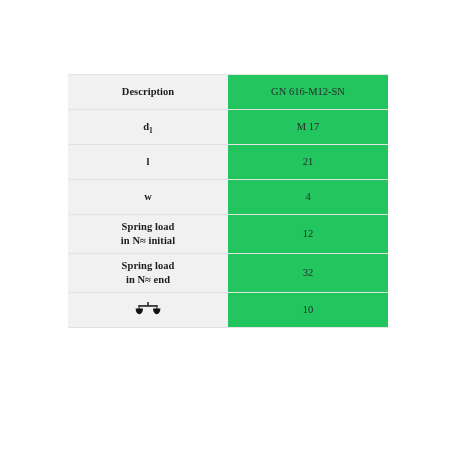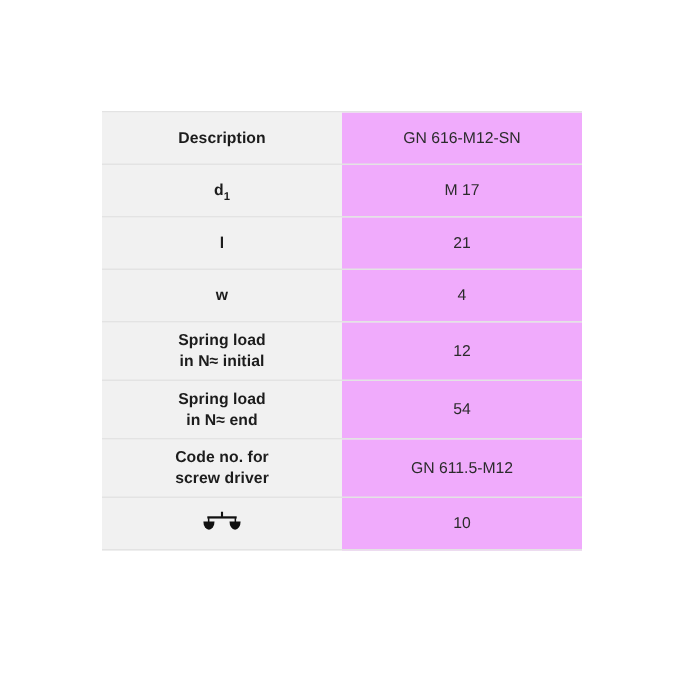--- a/index.html
+++ b/index.html
@@ -20,20 +20,21 @@
     background: #ffffff;
   }
   .spec-table {
     position: absolute;
     left: 68px;
     top: 74px;
     width: 320px;
     border-collapse: collapse;
     table-layout: fixed;
     background: #ffffff;
+    font-family: Liberation Serif, serif;
   }
   .spec-table tr {
     border-bottom: 1px solid #e3e3e3;
   }
   .spec-table tr:first-child {
     border-top: 1px solid #e3e3e3;
   }
   .spec-table td {
     padding: 0;
     margin: 0;
@@ -48,21 +49,21 @@
     font-size: 10.5px;
     line-height: 14px;
     height: 34px;
     letter-spacing: 0.05px;
   }
   td.label-cell.two-line {
     height: 38px;
   }
   td.value-cell {
     width: 160px;
-    background: #f0abfc;
+    background: #22c55e;
     color: #2b2b2b;
     font-weight: normal;
     font-size: 10.5px;
     line-height: 14px;
     height: 34px;
   }
   .lbl-line {
     display: block;
   }
   sub {
@@ -126,30 +127,23 @@
           <span class="lbl-line">in N≈ initial</span>
         </td>
         <td class="value-cell">12</td>
       </tr>
 
       <tr>
         <td class="label-cell two-line">
           <span class="lbl-line">Spring load</span>
           <span class="lbl-line">in N≈ end</span>
         </td>
-        <td class="value-cell">54</td>
+        <td class="value-cell">32</td>
       </tr>
 
-      <tr>
-        <td class="label-cell two-line">
-          <span class="lbl-line">Code no. for</span>
-          <span class="lbl-line">screw driver</span>
-        </td>
-        <td class="value-cell">GN 611.5-M12</td>
-      </tr>
 
       <tr>
         <td class="label-cell">
           <span class="scale-icon">
             <svg viewBox="0 0 26 17" width="26" height="17" xmlns="http://www.w3.org/2000/svg">
               <rect x="12.3" y="0" width="1.4" height="3.6" fill="#111111"></rect>
               <rect x="3.2" y="3.2" width="19.6" height="1.5" fill="#111111"></rect>
               <rect x="3.6" y="4.4" width="1.0" height="2.6" fill="#111111"></rect>
               <rect x="21.4" y="4.4" width="1.0" height="2.6" fill="#111111"></rect>
               <path d="M 0.6 6.6 L 8.0 6.6 A 3.7 5.6 0 0 1 0.6 6.6 Z" fill="#111111"></path>

